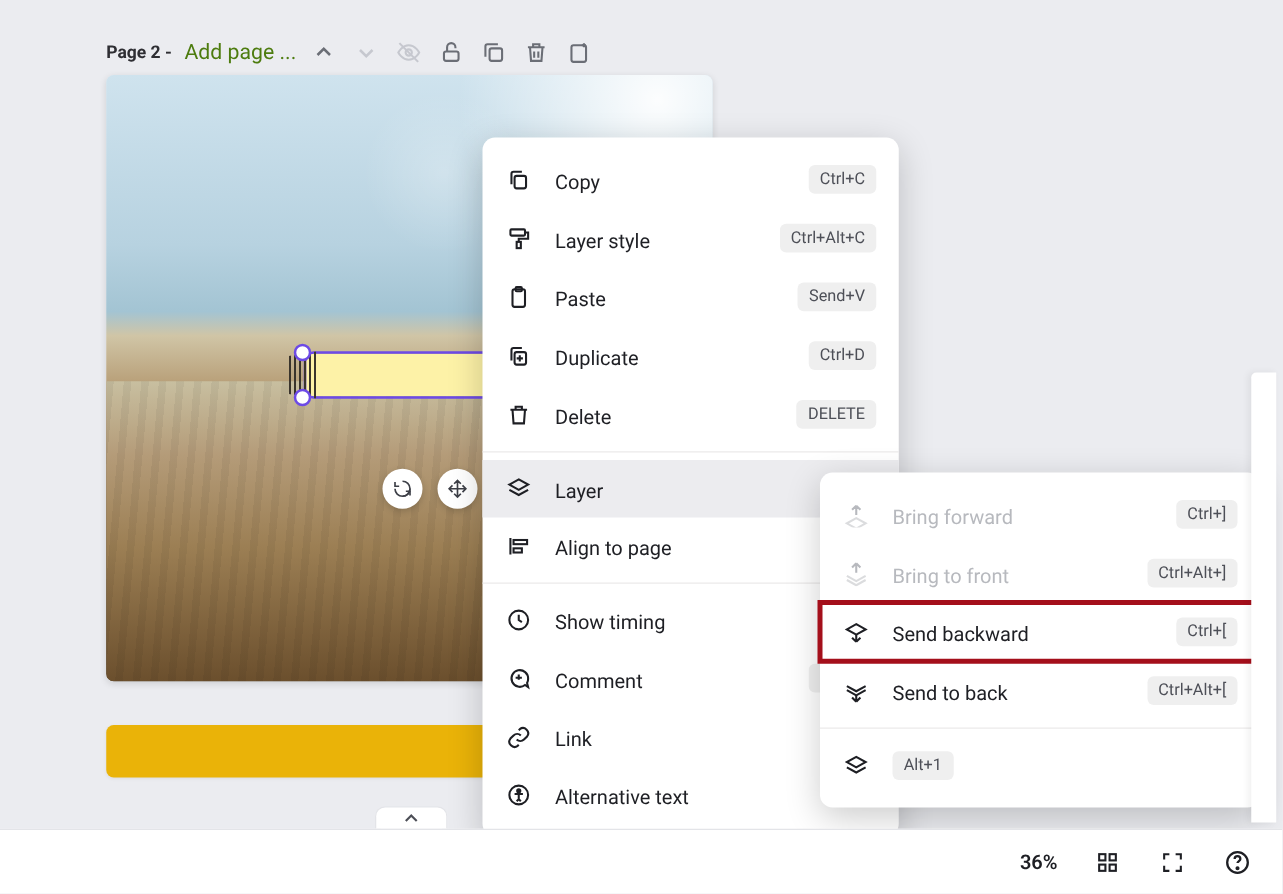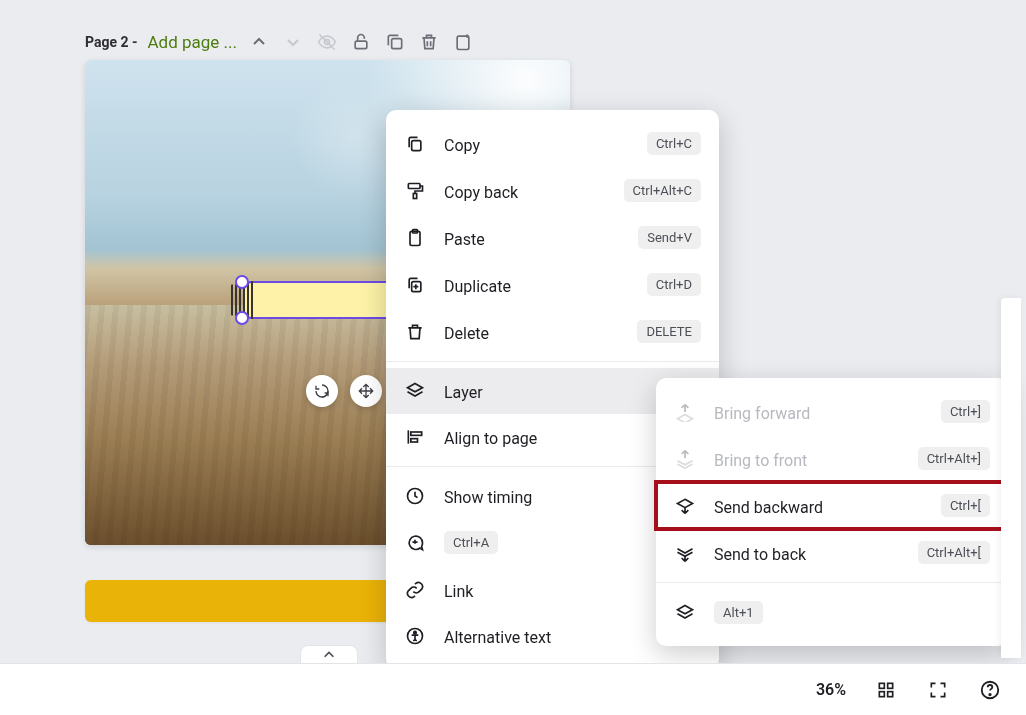--- a/index.html
+++ b/index.html
@@ -366,21 +366,21 @@
     <span class="shortcut">Ctrl+C</span>
   </div>
   <div class="menu-item">
     <span class="mi-icon">
         <svg width="20" height="20" viewBox="0 0 24 24" fill="none" stroke="currentColor" stroke-width="2">
           <rect x="4" y="3" width="14" height="6" rx="1"></rect>
           <path d="M18 6h3v6h-9v3"></path>
           <rect x="10" y="15" width="4" height="6"></rect>
         </svg>
       </span>
-    <span class="mi-label">Copy back</span>
+    <span class="mi-label">Layer style</span>
     <span class="shortcut">Ctrl+Alt+C</span>
   </div>
   <div class="menu-item">
     <span class="mi-icon">
         <svg width="20" height="20" viewBox="0 0 24 24" fill="none" stroke="currentColor" stroke-width="2">
           <rect x="6" y="4" width="12" height="17" rx="2"></rect>
           <rect x="9" y="2" width="6" height="4" rx="1"></rect>
         </svg>
       </span>
     <span class="mi-label">Paste</span>
@@ -446,20 +446,21 @@
       </span>
     <span class="mi-label">Show timing</span>
   </div>
   <div class="menu-item">
     <span class="mi-icon">
         <svg width="20" height="20" viewBox="0 0 24 24" fill="none" stroke="currentColor" stroke-width="2">
           <path d="M21 12a8 8 0 10-3 6l3 2-1-4a8 8 0 001-4z"></path>
           <path d="M12 8v5M9 11h6"></path>
         </svg>
       </span>
+    <span class="mi-label">Comment</span>
     <span class="shortcut">Ctrl+A</span>
   </div>
   <div class="menu-item">
     <span class="mi-icon">
         <svg width="20" height="20" viewBox="0 0 24 24" fill="none" stroke="currentColor" stroke-width="2">
           <path d="M10 14a5 5 0 007 0l3-3a5 5 0 00-7-7l-1 1"></path>
           <path d="M14 10a5 5 0 00-7 0l-3 3a5 5 0 007 7l1-1"></path>
         </svg>
       </span>
     <span class="mi-label">Link</span>

